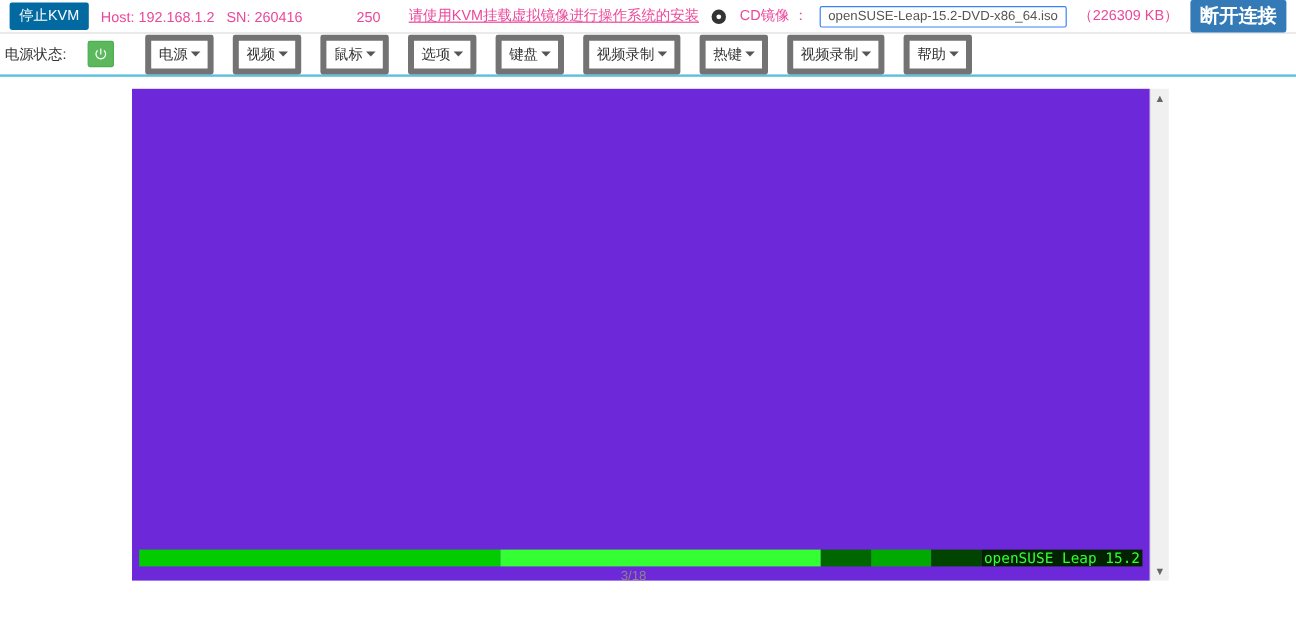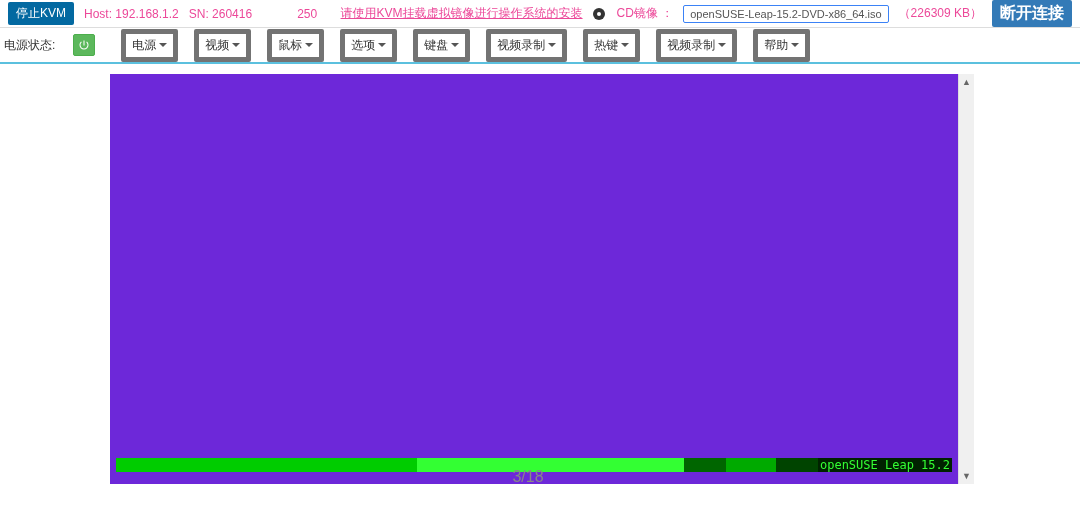--- a/index.html
+++ b/index.html
@@ -160,21 +160,21 @@
       font-family: monospace;
       font-size: 12px;
     }
     
     .page-indicator {
       position: absolute;
       bottom: -2px;
       left: 50%;
       transform: translateX(-50%);
       color: #888;
-      font-size: 16px;
+      font-size: 11px;
     }
     
     .scrollbar-v {
       width: 16px;
       height: 410px;
       background: #f0f0f0;
       border-left: 1px solid #ddd;
       display: flex;
       flex-direction: column;
       align-items: center;

